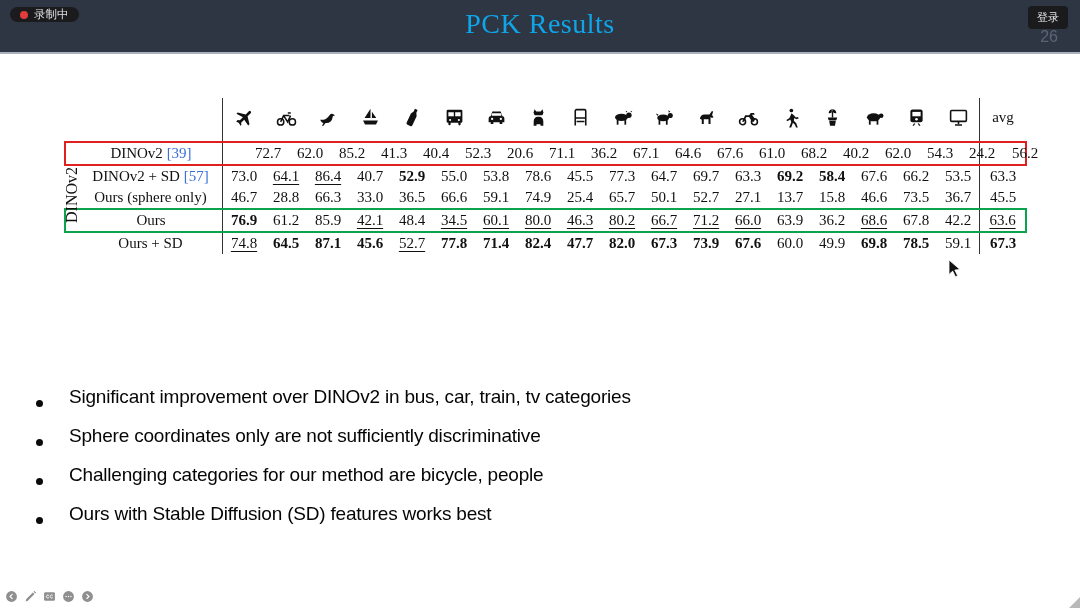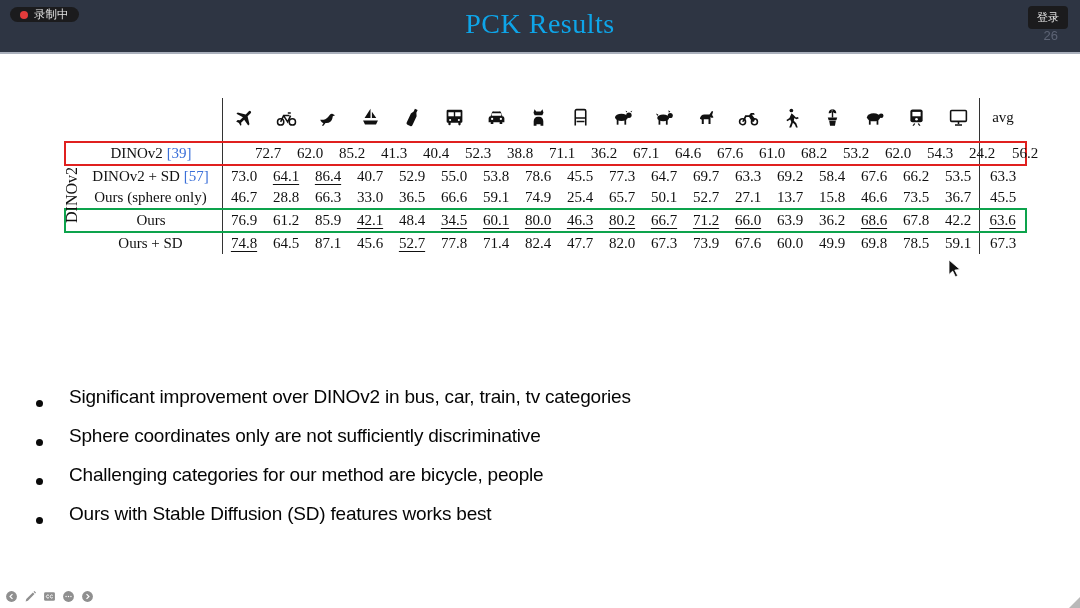--- a/index.html
+++ b/index.html
@@ -11,37 +11,37 @@
           background:#2e3543;border-bottom:2px solid #aab0bc;z-index:5;}
   .rec-badge{position:absolute;left:10px;top:7px;background:#1b1b1d;border-radius:8px;
              display:flex;align-items:center;gap:6px;padding:0 10px;justify-content:flex-end;}
   .rec-dot{width:8px;height:8px;border-radius:50%;background:#e23b3b;}
   .rec-text{color:#e3e3e3;font-size:11.5px;}
   .slide-title{position:absolute;left:0;right:0;top:8px;text-align:center;
                font-family:"Liberation Serif","DejaVu Serif",serif;
                font-size:28px;color:#0ea5e9;letter-spacing:.5px;}
   .login-badge{position:absolute;right:12px;top:6px;background:#1b1b1d;border-radius:4px;
                padding:4px 9px;color:#e3e3e3;font-size:11px;z-index:2;margin-left:8px;}
-  .page-num{position:absolute;right:22px;top:28px;color:#5d6475;font-size:13px;z-index:1;}
+  .page-num{position:absolute;right:22px;top:28px;color:#5d6475;font-size:16px;z-index:1;}
 
   
   .slide{position:absolute;left:0;top:54px;width:1080px;height:554px;background:#fff;}
 
   
   .table-zone{position:absolute;left:64px;top:44px;width:962px;}
   table.pck{border-collapse:collapse;table-layout:fixed;width:962px;
             font-family:"Liberation Serif","DejaVu Serif",serif;color:#111;}
   table.pck td{padding:0;text-align:center;font-size:15px;height:21px;line-height:21px;
                white-space:nowrap;overflow:visible;}
   table.pck tr.iconrow td{height:30px;vertical-align:bottom;padding-bottom:13px;}
   td.lblcol{width:143px;text-align:center;padding-left:14px !important;
             border-right:1.2px solid #333;}
   td.avgcol{width:46px;border-left:1.2px solid #333;}
   td.c{width:42px;}
-  .b{font-weight:normal;margin-top:12px;}
+  .b{font-weight:bold;margin-top:12px;}
   .u{text-decoration:underline;text-underline-offset:3px;text-decoration-thickness:1px;}
   .cite{color:#3a6fd8;}
   tr.hl-red td{border-top:2.4px solid #e0201f;border-bottom:2.4px solid #e0201f;padding-left:32px;}
   tr.hl-red td:first-child{border-left:2.4px solid #e0201f;}
   tr.hl-red td:last-child{border-right:2.4px solid #e0201f;}
   tr.hl-green td{border-top:2.4px solid #0da34c;border-bottom:2.4px solid #0da34c;}
   tr.hl-green td:first-child{border-left:2.4px solid #0da34c;}
   tr.hl-green td:last-child{border-right:2.4px solid #0da34c;}
   .cat-ic{display:inline-block;width:21px;height:21px;vertical-align:bottom;}
   .avg-h{font-size:15px;}
@@ -178,29 +178,29 @@
             <td class="avgcol avg-h">avg</td>
           </tr>
           <tr class="hl-red">
             <td class="lblcol">DINOv2<span class="cite"> [39]</span></td>
             <td class="c ">72.7</td>
             <td class="c ">62.0</td>
             <td class="c ">85.2</td>
             <td class="c ">41.3</td>
             <td class="c ">40.4</td>
             <td class="c ">52.3</td>
-            <td class="c ">38.8</td>
+            <td class="c ">20.6</td>
             <td class="c ">71.1</td>
             <td class="c ">36.2</td>
             <td class="c ">67.1</td>
             <td class="c ">64.6</td>
             <td class="c ">67.6</td>
             <td class="c ">61.0</td>
             <td class="c ">68.2</td>
-            <td class="c ">53.2</td>
+            <td class="c ">40.2</td>
             <td class="c ">62.0</td>
             <td class="c ">54.3</td>
             <td class="c ">24.2</td>
             <td class="avgcol ">56.2</td>
           </tr>
           <tr>
             <td class="lblcol">DINOv2 + SD<span class="cite"> [57]</span></td>
             <td class="c ">73.0</td>
             <td class="c u">64.1</td>
             <td class="c u">86.4</td>

